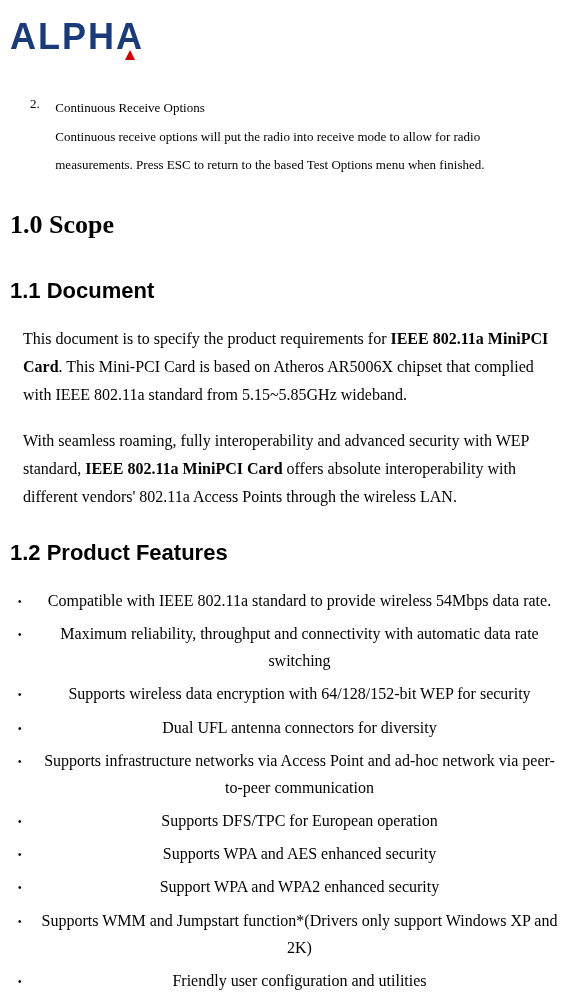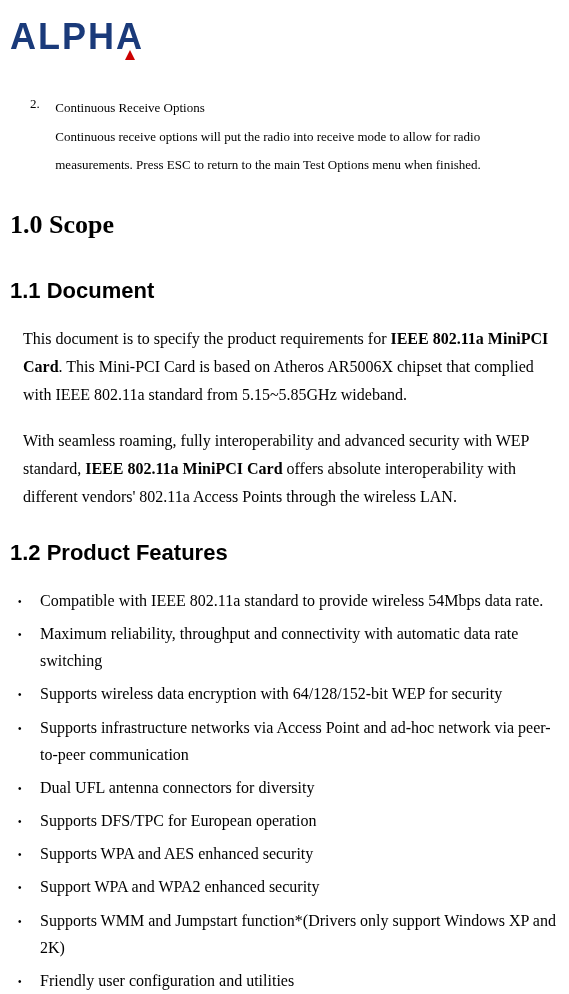--- a/index.html
+++ b/index.html
@@ -81,20 +81,21 @@
     ul.features {
       list-style: none;
       padding-left: 30px;
       margin: 0;
     }
     ul.features li {
       font-size: 16px;
       line-height: 1.7;
       margin-bottom: 6px;
       position: relative;
+      text-align: center;
     }
     ul.features li::before {
       content: "•";
       position: absolute;
       left: -22px;
       font-family: Arial, sans-serif;
       font-size: 10px;
       top: 6px;
     }
   </style>
@@ -104,21 +105,21 @@
 <div class="logo">
   <span class="a-letter">A</span>
     <span>LPH</span>
     <span class="a-letter last-a">A</span>
 </div>
 
 <div class="numbered-list">
   <span class="item-number">2.</span>
   <span class="item-content">
     <span class="item-title">Continuous Receive Options</span>
-    <span>Continuous receive options will put the radio into receive mode to allow for radio measurements. Press ESC to return to the main Test Options menu when finished.</span>
+    <span>Continuous receive options will put the radio into receive mode to allow for radio measurements. Press ESC to return to the based Test Options menu when finished.</span>
   </span>
 </div>
 
 <h1>1.0 Scope</h1>
 
 <h2>1.1 Document</h2>
 
 <p class="body-text">
   <span>This document is to specify the product requirements for </span><span class="bold">IEEE 802.11a MiniPCI Card</span><span>. This Mini-PCI Card is based on Atheros AR5006X chipset that complied with IEEE 802.11a standard from 5.15~5.85GHz wideband.</span>
 </p>
@@ -126,21 +127,21 @@
 <p class="body-text">
   <span>With seamless roaming, fully interoperability and advanced security with WEP standard, </span><span class="bold">IEEE 802.11a MiniPCI Card</span><span> offers absolute interoperability with different vendors' 802.11a Access Points through the wireless LAN.</span>
 </p>
 
 <h2>1.2 Product Features</h2>
 
 <ul class="features">
   <li>Compatible with IEEE 802.11a standard to provide wireless 54Mbps data rate.</li>
   <li>Maximum reliability, throughput and connectivity with automatic data rate switching</li>
   <li>Supports wireless data encryption with 64/128/152-bit WEP for security</li>
+  <li>Dual UFL antenna connectors for diversity</li>
   <li>Supports infrastructure networks via Access Point and ad-hoc network via peer-to-peer communication</li>
-  <li>Dual UFL antenna connectors for diversity</li>
   <li>Supports DFS/TPC for European operation</li>
   <li>Supports WPA and AES enhanced security</li>
   <li>Support WPA and WPA2 enhanced security</li>
   <li>Supports WMM and Jumpstart    function*(Drivers only support Windows XP and 2K)</li>
   <li>Friendly user configuration and utilities</li>
 
 </ul>
 
 </body></html>

